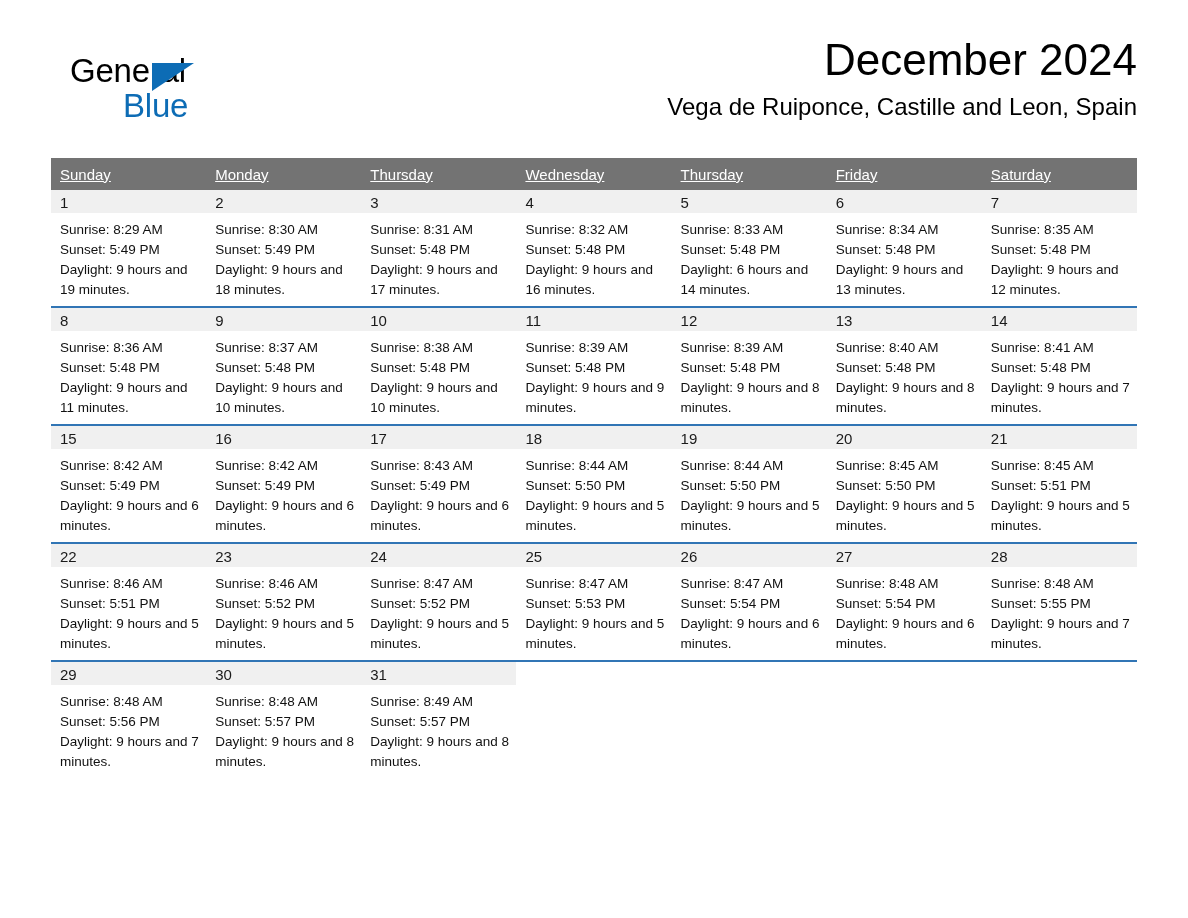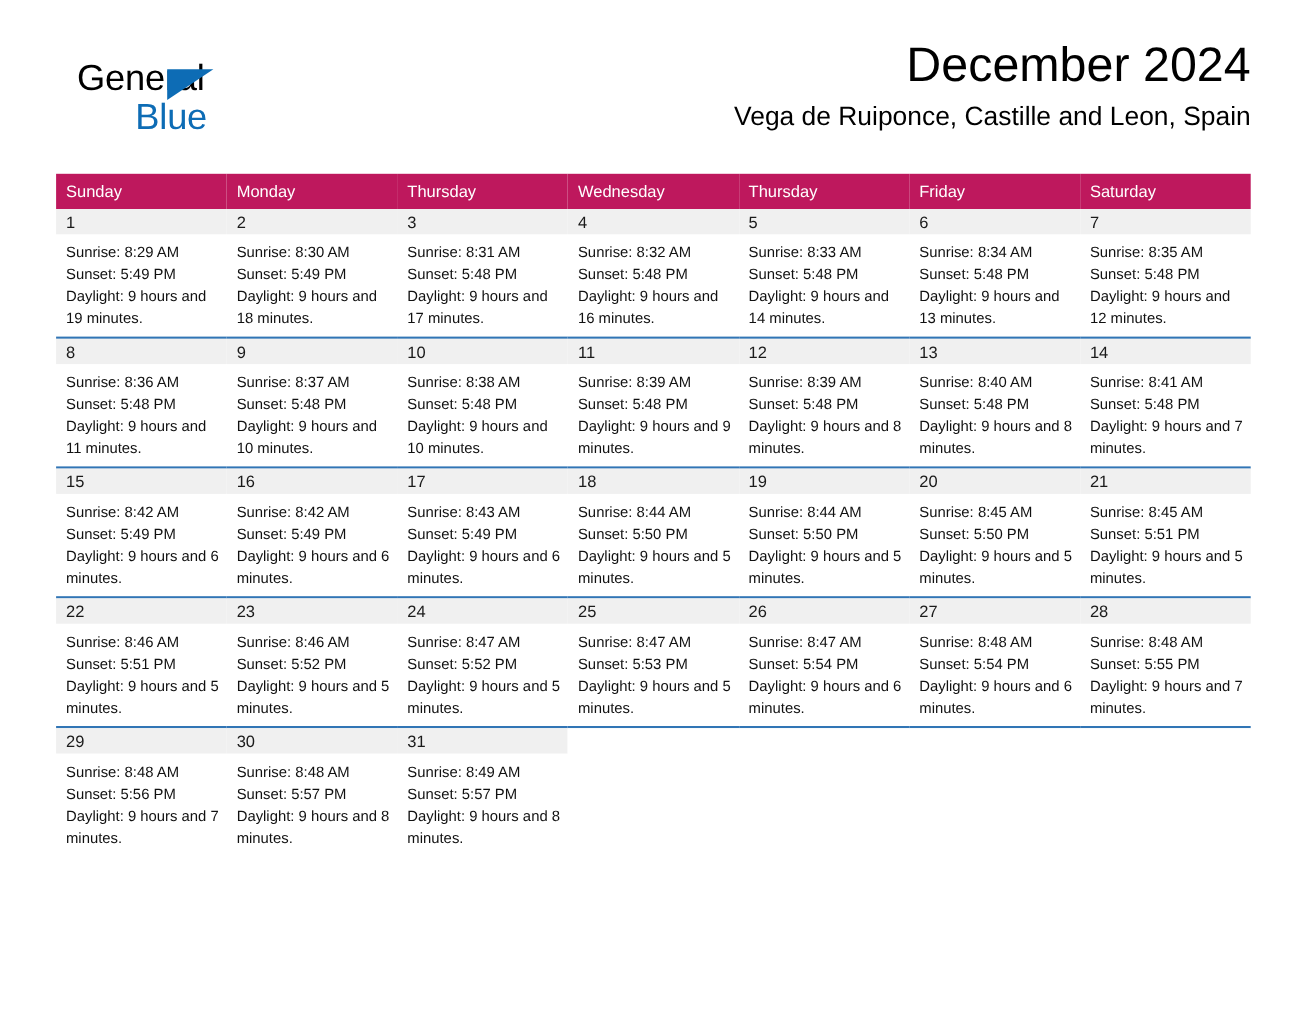--- a/index.html
+++ b/index.html
@@ -95,28 +95,29 @@
   .calendar {
     position: absolute;
     left: 51px;
     top: 158px;
     width: 1086px;
     border-collapse: collapse;
     table-layout: fixed;
   }
 
   .calendar th {
-    background: #be185d;
+    background: #737373;
     color: #ffffff;
     font-size: 15px;
     font-weight: normal;
     text-align: left;
     padding: 7px 0 7px 9px;
     height: 18px;
     vertical-align: middle;
+    text-decoration: underline;
   }
 
   .week-row > td {
     width: 155.14px;
     vertical-align: top;
     padding: 0;
     border-top: 2px solid #3175b5;
     background: #ffffff;
     height: 116px;
   }
@@ -228,21 +229,21 @@
                 <div class="daylight-line">Daylight: 9 hours and 16 minutes.</div>
               </div>
             </div>
           </td>
           <td>
             <div class="cell-inner">
               <div class="date-band">5</div>
               <div class="cell-body">
                 <div>Sunrise: 8:33 AM</div>
                 <div>Sunset: 5:48 PM</div>
-                <div class="daylight-line">Daylight: 9 hours and 14 minutes.</div>
+                <div class="daylight-line">Daylight: 6 hours and 14 minutes.</div>
               </div>
             </div>
           </td>
           <td>
             <div class="cell-inner">
               <div class="date-band">6</div>
               <div class="cell-body">
                 <div>Sunrise: 8:34 AM</div>
                 <div>Sunset: 5:48 PM</div>
                 <div class="daylight-line">Daylight: 9 hours and 13 minutes.</div>

